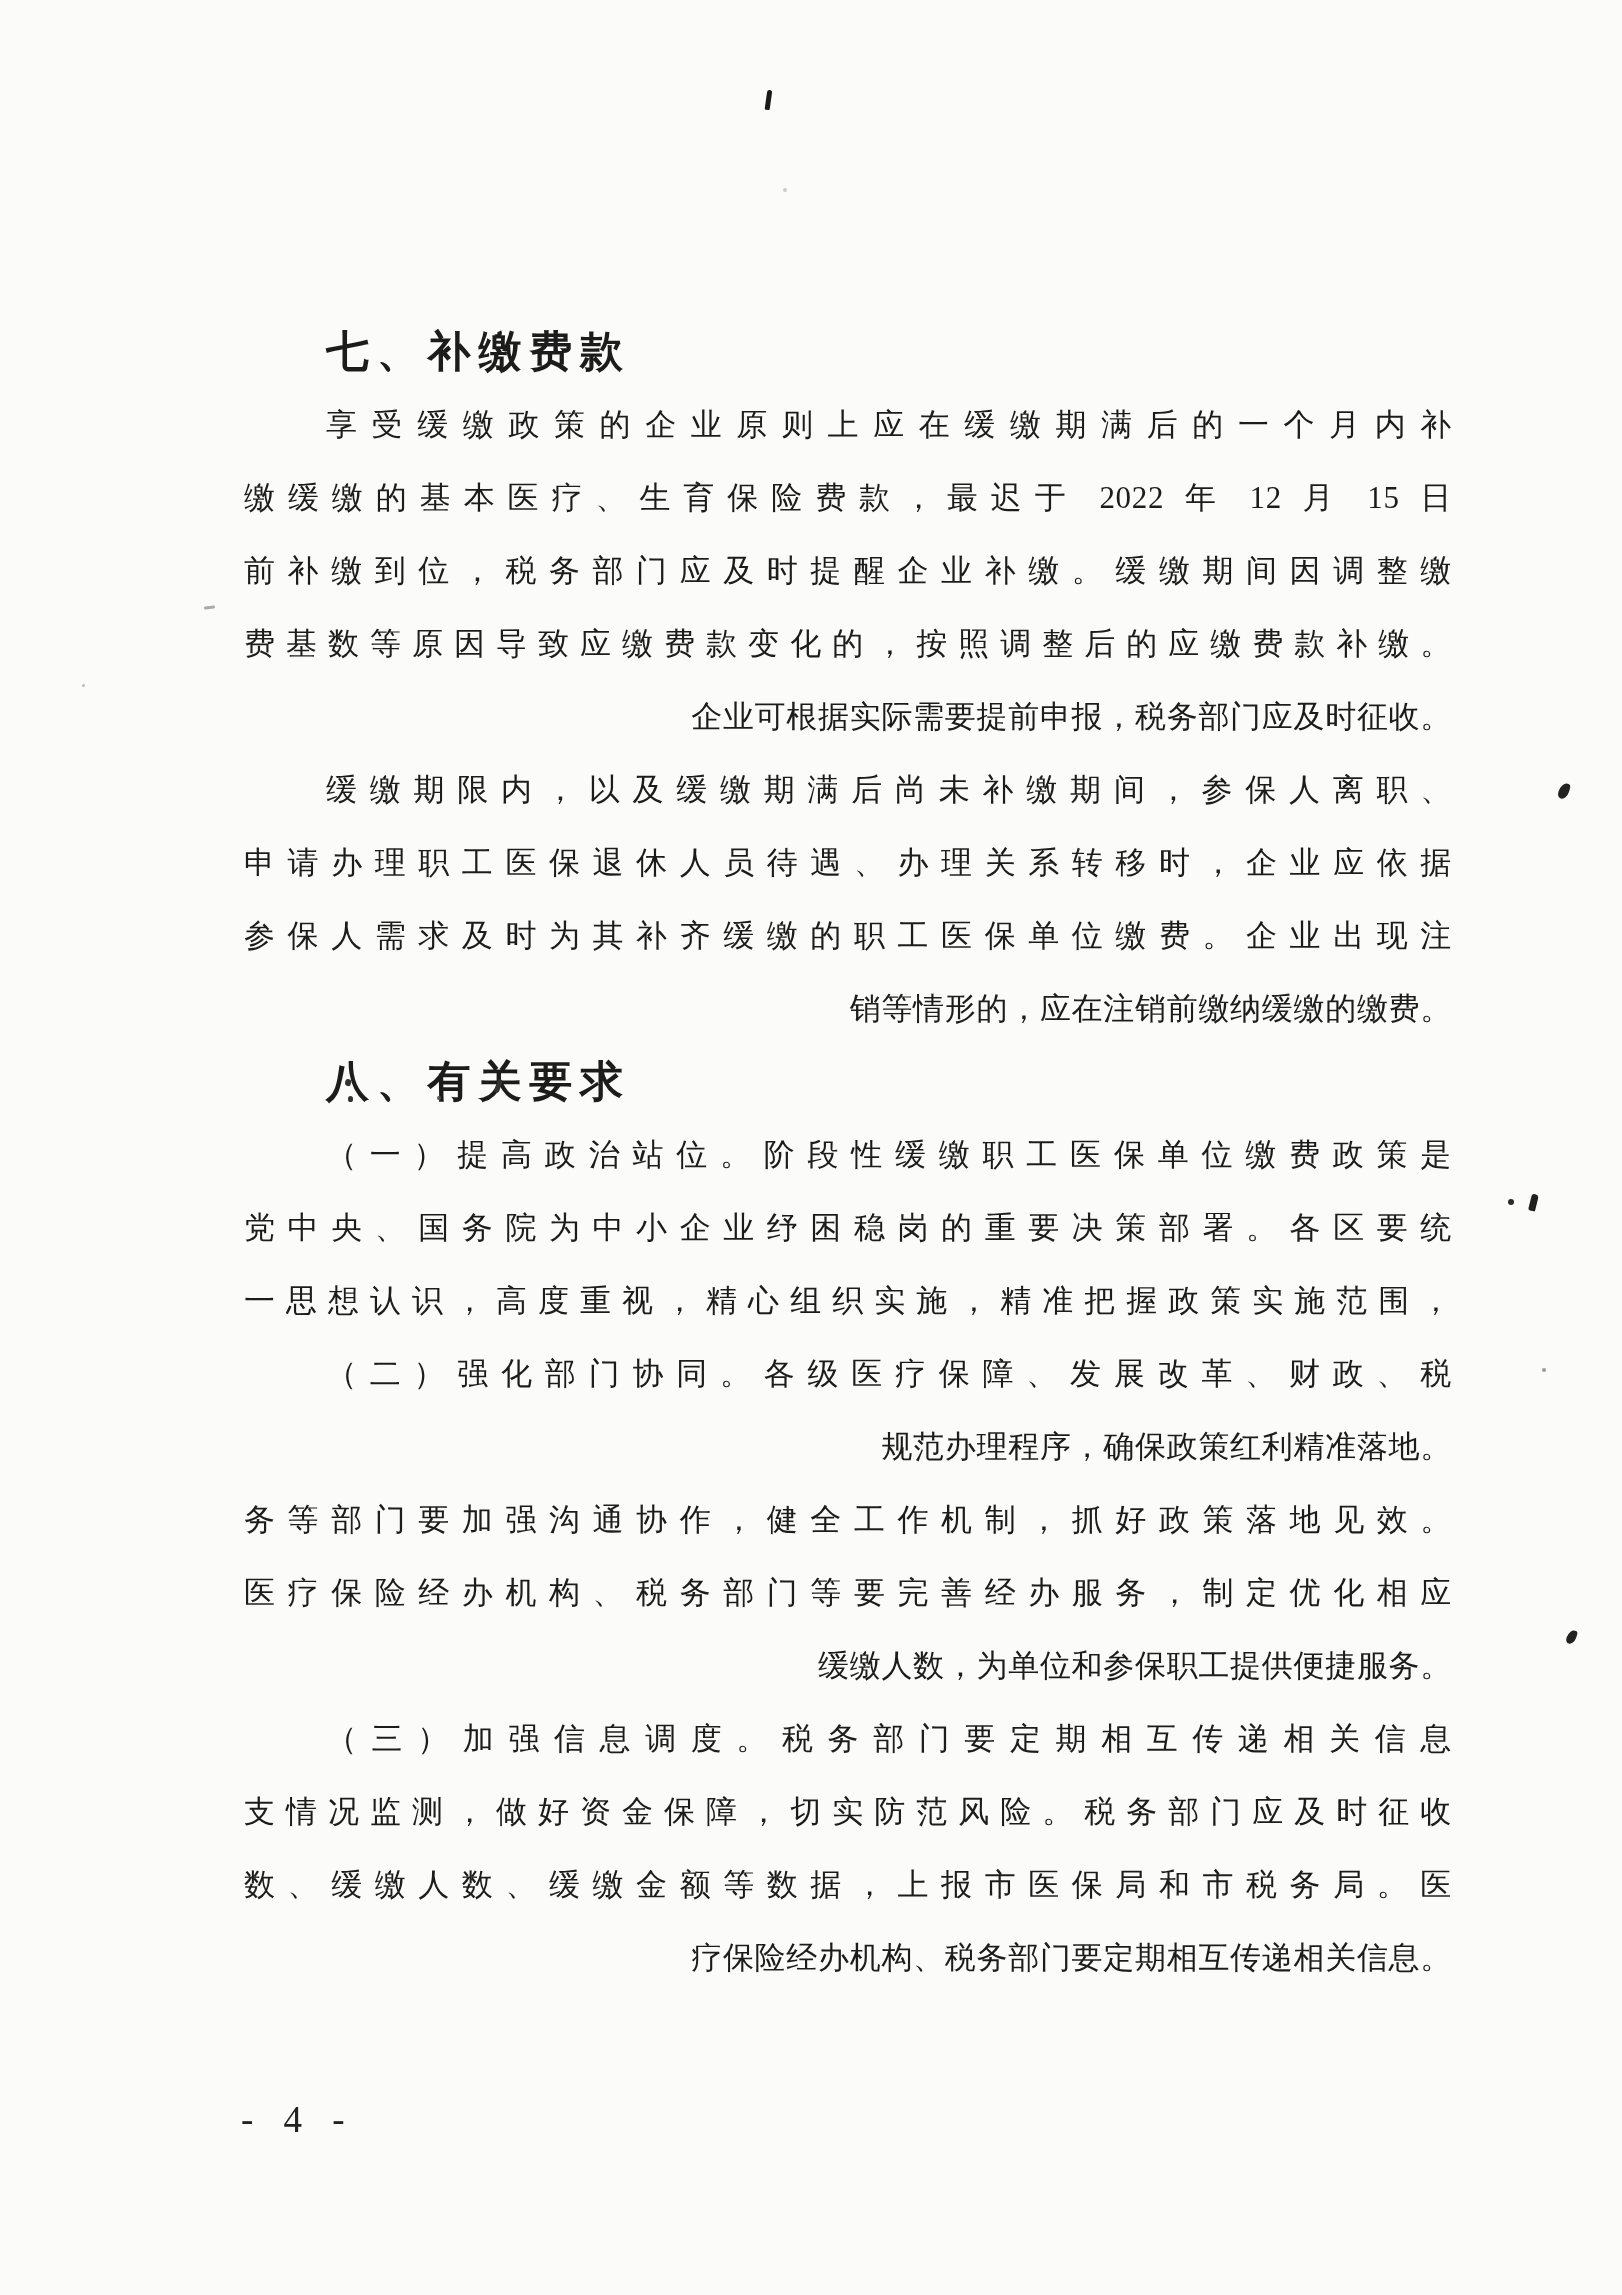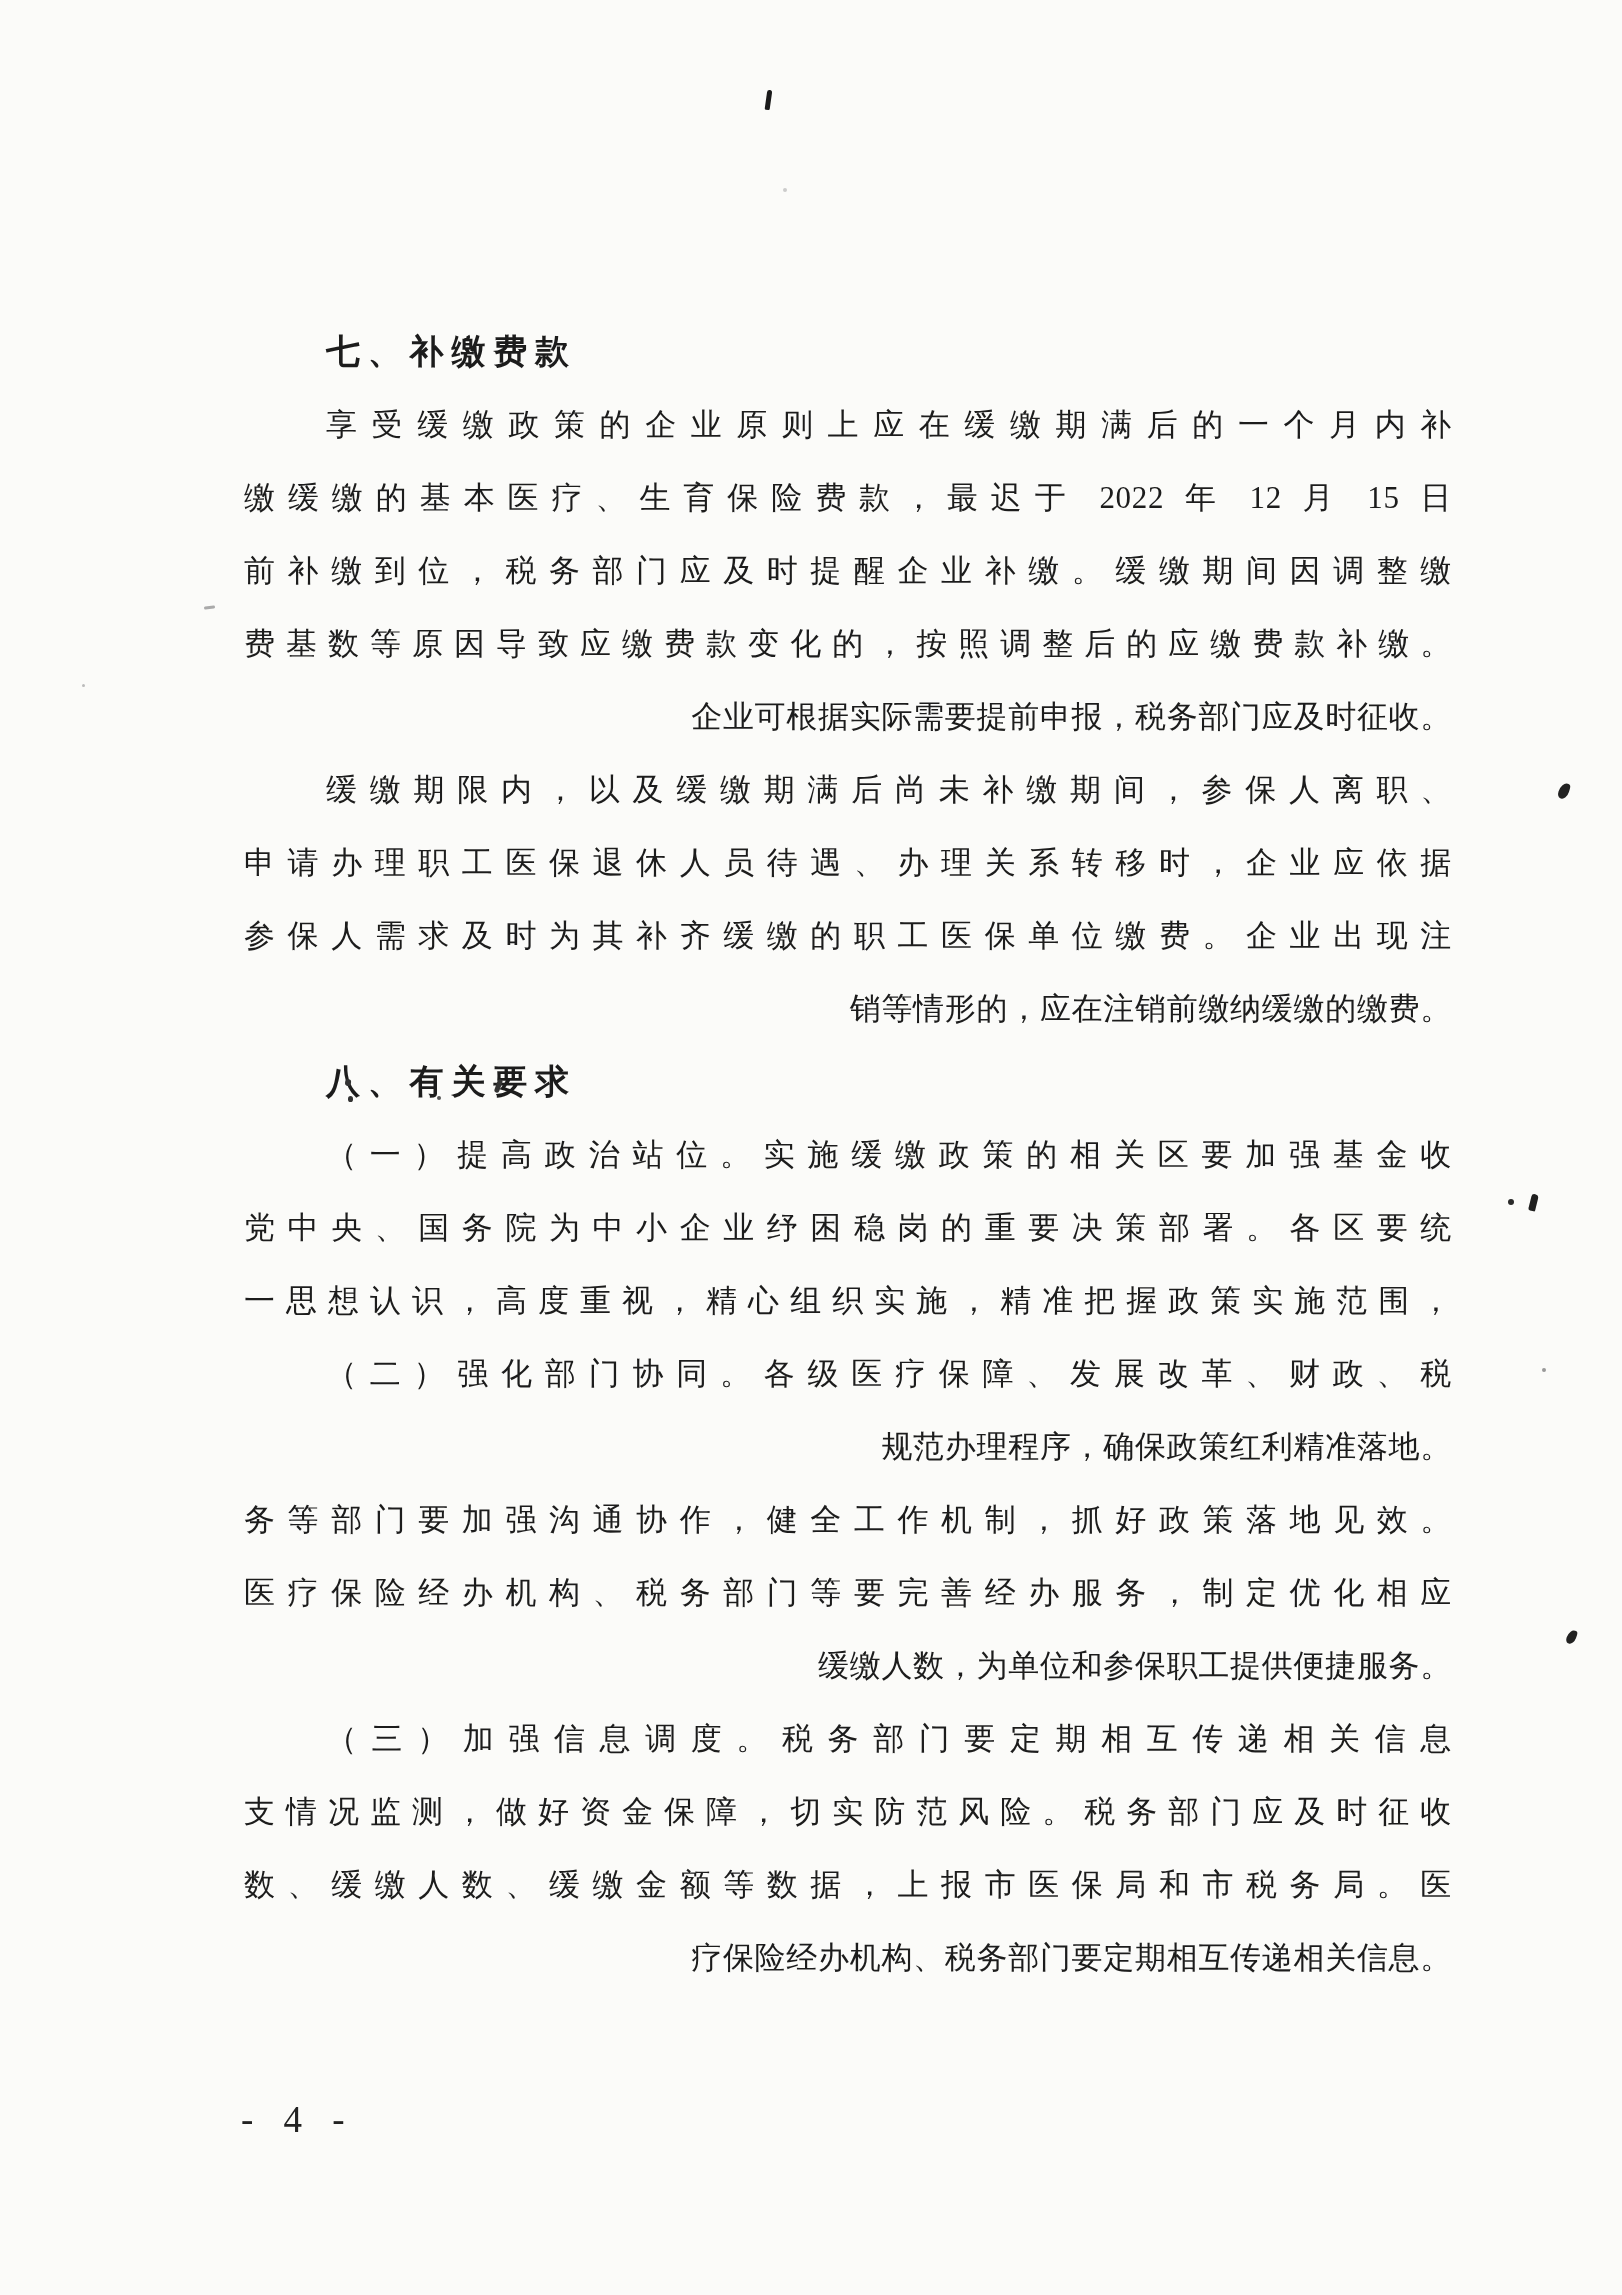--- a/index.html
+++ b/index.html
@@ -33,21 +33,21 @@
     text-align: justify;
     text-align-last: justify;
     -moz-text-align-last: justify;
     text-justify: inter-character;
   }
   .left { text-align: right; }
   .indent { padding-left: 82px; }
   .h {
     font-family: "DejaVu Sans", "Liberation Sans", sans-serif;
     font-weight: 700;
-    font-size: 34px;
+    font-size: 43px;
     letter-spacing: 7.8px;
     text-align: left;
     text-align-last: left;
   }
   .page-number {
     position: absolute;
     left: 241px; top: 2097px;
     font-size: 37px;
     line-height: 46px;
     letter-spacing: 10.5px;
@@ -80,21 +80,21 @@
     <div class="ln indent justify">享受缓缴政策的企业原则上应在缓缴期满后的一个月内补</div>
     <div class="ln justify">缴缓缴的基本医疗、生育保险费款，最迟于 2022 年 12 月 15 日</div>
     <div class="ln justify">前补缴到位，税务部门应及时提醒企业补缴。缓缴期间因调整缴</div>
     <div class="ln justify">费基数等原因导致应缴费款变化的，按照调整后的应缴费款补缴。</div>
     <div class="ln left">企业可根据实际需要提前申报，税务部门应及时征收。</div>
     <div class="ln indent justify">缓缴期限内，以及缓缴期满后尚未补缴期间，参保人离职、</div>
     <div class="ln justify">申请办理职工医保退休人员待遇、办理关系转移时，企业应依据</div>
     <div class="ln justify">参保人需求及时为其补齐缓缴的职工医保单位缴费。企业出现注</div>
     <div class="ln left">销等情形的，应在注销前缴纳缓缴的缴费。</div>
     <div class="ln h indent">八、有关要求</div>
-    <div class="ln indent justify">（一）提高政治站位。实施缓缴政策的相关区要加强基金收</div>
+    <div class="ln indent justify">（一）提高政治站位。阶段性缓缴职工医保单位缴费政策是</div>
     <div class="ln justify">党中央、国务院为中小企业纾困稳岗的重要决策部署。各区要统</div>
     <div class="ln justify">一思想认识，高度重视，精心组织实施，精准把握政策实施范围，</div>
     <div class="ln indent justify">（二）强化部门协同。各级医疗保障、发展改革、财政、税</div>
     <div class="ln left">规范办理程序，确保政策红利精准落地。</div>
     <div class="ln justify">务等部门要加强沟通协作，健全工作机制，抓好政策落地见效。</div>
     <div class="ln justify">医疗保险经办机构、税务部门等要完善经办服务，制定优化相应</div>
     <div class="ln left">缓缴人数，为单位和参保职工提供便捷服务。</div>
     <div class="ln indent justify">（三）加强信息调度。税务部门要定期相互传递相关信息</div>
     <div class="ln justify">支情况监测，做好资金保障，切实防范风险。税务部门应及时征收</div>
     <div class="ln justify">数、缓缴人数、缓缴金额等数据，上报市医保局和市税务局。医</div>

